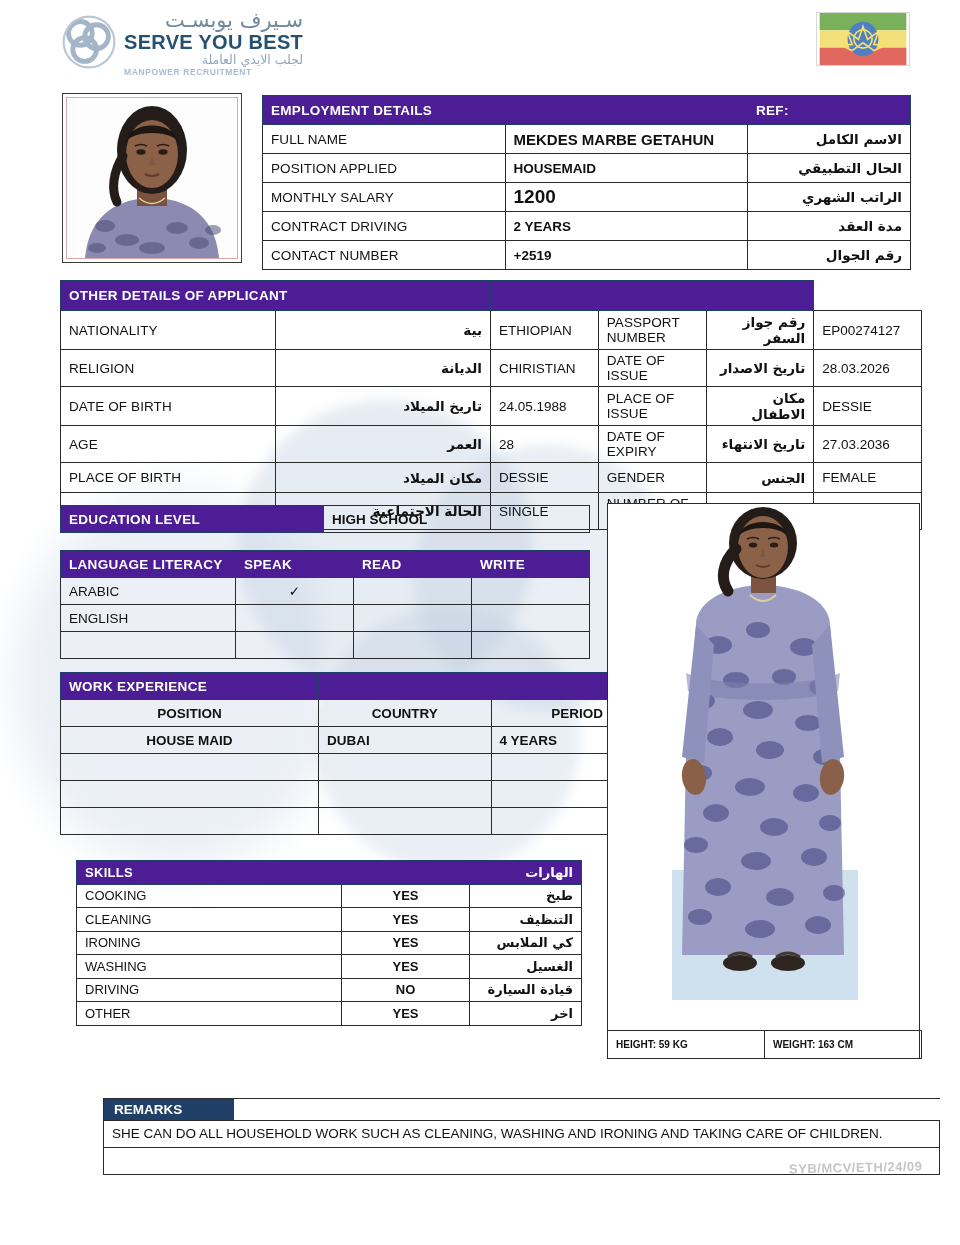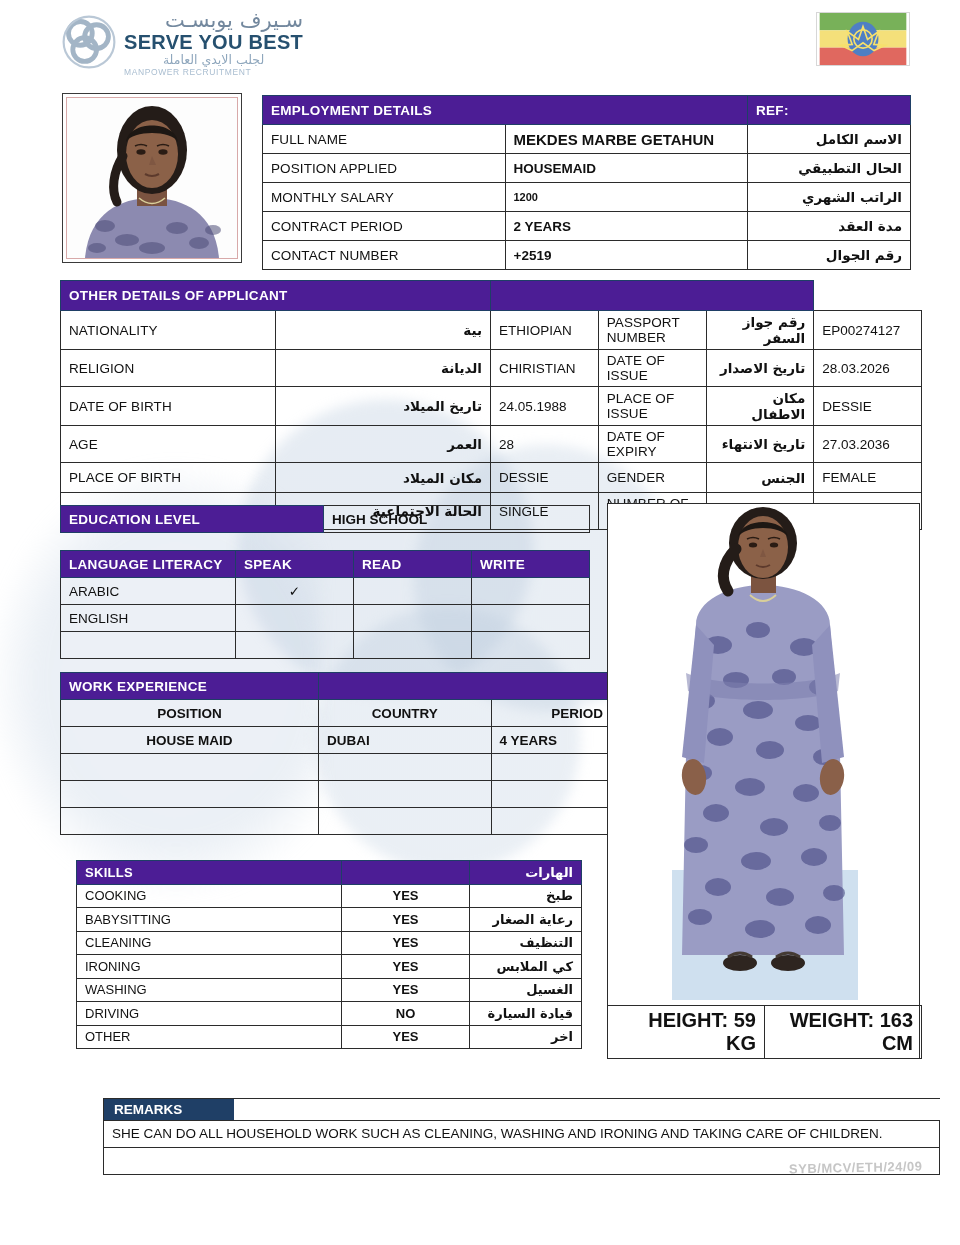--- a/index.html
+++ b/index.html
@@ -43,23 +43,22 @@
   .logo-ar {
     font-size:21px; color:#5b748e; letter-spacing:1px;
     font-family:"DejaVu Sans",sans-serif; direction:rtl; opacity:.85;
   }
   .logo-en {
     font-size:20px; font-weight:bold; color:#26506f; letter-spacing:.3px; margin-top:1px;
   }
   .logo-ar2 {
     font-size:12.5px; color:#8fa7bd; direction:rtl; margin-top:2px;
     font-family:"DejaVu Sans",sans-serif;
-    text-align:center;
-  }
-  .logo-en2 { font-size:8.5px; font-weight:normal; color:#a9bdd0; letter-spacing:.6px; margin-top:1px; }
+  }
+  .logo-en2 { font-size:8.5px; font-weight:bold; color:#a9bdd0; letter-spacing:.6px; margin-top:1px; }
 
   .flag { position:absolute; left:816px; top:12px; width:94px; height:54px; border:1px solid #d7d7d7; }
   .tbl { border-collapse:collapse; table-layout:fixed; width:100%; }
   .tbl td { border:1px solid #2b2b2b; padding:3px 8px; font-size:13.5px; vertical-align:middle; height:27px; }
   .lbl { font-size:13.5px; letter-spacing:.1px; }
   .ar { font-family:"DejaVu Sans",sans-serif; direction:rtl; text-align:right; font-size:13px; font-weight:bold; }
   .val { font-weight:bold; }
   .hdrcell { background:#4c1d95; color:#fff; font-weight:bold; font-size:14px; letter-spacing:.3px; border:1px solid #1f3f66 !important; }
 
   
@@ -81,21 +80,21 @@
   
   .work { position:absolute; left:60px; top:672px; width:604px; }
   
   .skills { position:absolute; left:60px; top:860px; width:522px;padding-left:16px; }
   .skills .tbl td { height:23.5px; padding:1px 8px; font-size:13px; }
 
   
   .bodypanel { position:absolute; left:607px; top:503px; width:313px; height:556px; border:1px solid #2b2b2b; background:#fff; }
   .bodyphoto { position:absolute; left:0; top:0; width:100%; height:516px; overflow:hidden; }
   .hw-tbl { position:absolute; left:-1px; bottom:-1px; width:315px; }
-  .hw-tbl td { text-align:right; font-weight:bold; font-size:20px; height:28px; }
+  .hw-tbl td { text-align:left; font-weight:bold; font-size:10px; height:28px; }
 
   
   .remarks { position:absolute; left:103px; top:1098px; width:837px; }
   .remarks-hdr-row td { padding:0; height:22px; }
   .remarks-hdr { background:#1f3f66; color:#fff; font-weight:bold; font-size:13.5px; padding:3px 10px; width:130px; }
   .remarks-body { font-size:14px; line-height:1.45; padding:6px 10px 8px; height:auto; }
   .remarks-blank { height:26px; }
   .doc-ref {
     position:absolute; right:18px; top:62px;
     font-size:13px; color:#c6c6c6; letter-spacing:.5px; font-weight:bold;
@@ -194,25 +193,25 @@
         <td class="val" style="font-size:15px">MEKDES MARBE GETAHUN</td>
         <td class="ar">الاسم الكامل</td>
       </tr>
       <tr>
         <td class="lbl">POSITION APPLIED</td>
         <td class="val">HOUSEMAID</td>
         <td class="ar">الحال التطبيقي</td>
       </tr>
       <tr>
         <td class="lbl">MONTHLY SALARY</td>
-        <td class="val" style="font-size:11px">1200</td>
+        <td class="val" style="font-size:19px">1200</td>
         <td class="ar">الراتب الشهري</td>
       </tr>
       <tr>
-        <td class="lbl">CONTRACT PERIOD</td>
+        <td class="lbl">CONTRACT DRIVING</td>
         <td class="val">2 YEARS</td>
         <td class="ar">مدة العقد</td>
       </tr>
       <tr>
         <td class="lbl">CONTACT NUMBER</td>
         <td class="val">+2519</td>
         <td class="ar">رقم الجوال</td>
       </tr>
     </tbody>
       </table>
@@ -360,25 +359,20 @@
       <tbody>
           <tr>
         <td class="hdrcell" style="width:265px">SKILLS</td>
         <td class="hdrcell" style="width:128px"></td>
         <td class="hdrcell ar">الهارات</td>
       </tr>
       <tr>
         <td>COOKING</td>
         <td class="center val">YES</td>
         <td class="ar">طبخ</td>
-      </tr>
-      <tr>
-        <td>BABYSITTING</td>
-        <td class="center val">YES</td>
-        <td class="ar">رعاية الصغار</td>
       </tr>
       <tr>
         <td>CLEANING</td>
         <td class="center val">YES</td>
         <td class="ar">التنظيف</td>
       </tr>
       <tr>
         <td>IRONING</td>
         <td class="center val">YES</td>
         <td class="ar">كي الملابس</td>

